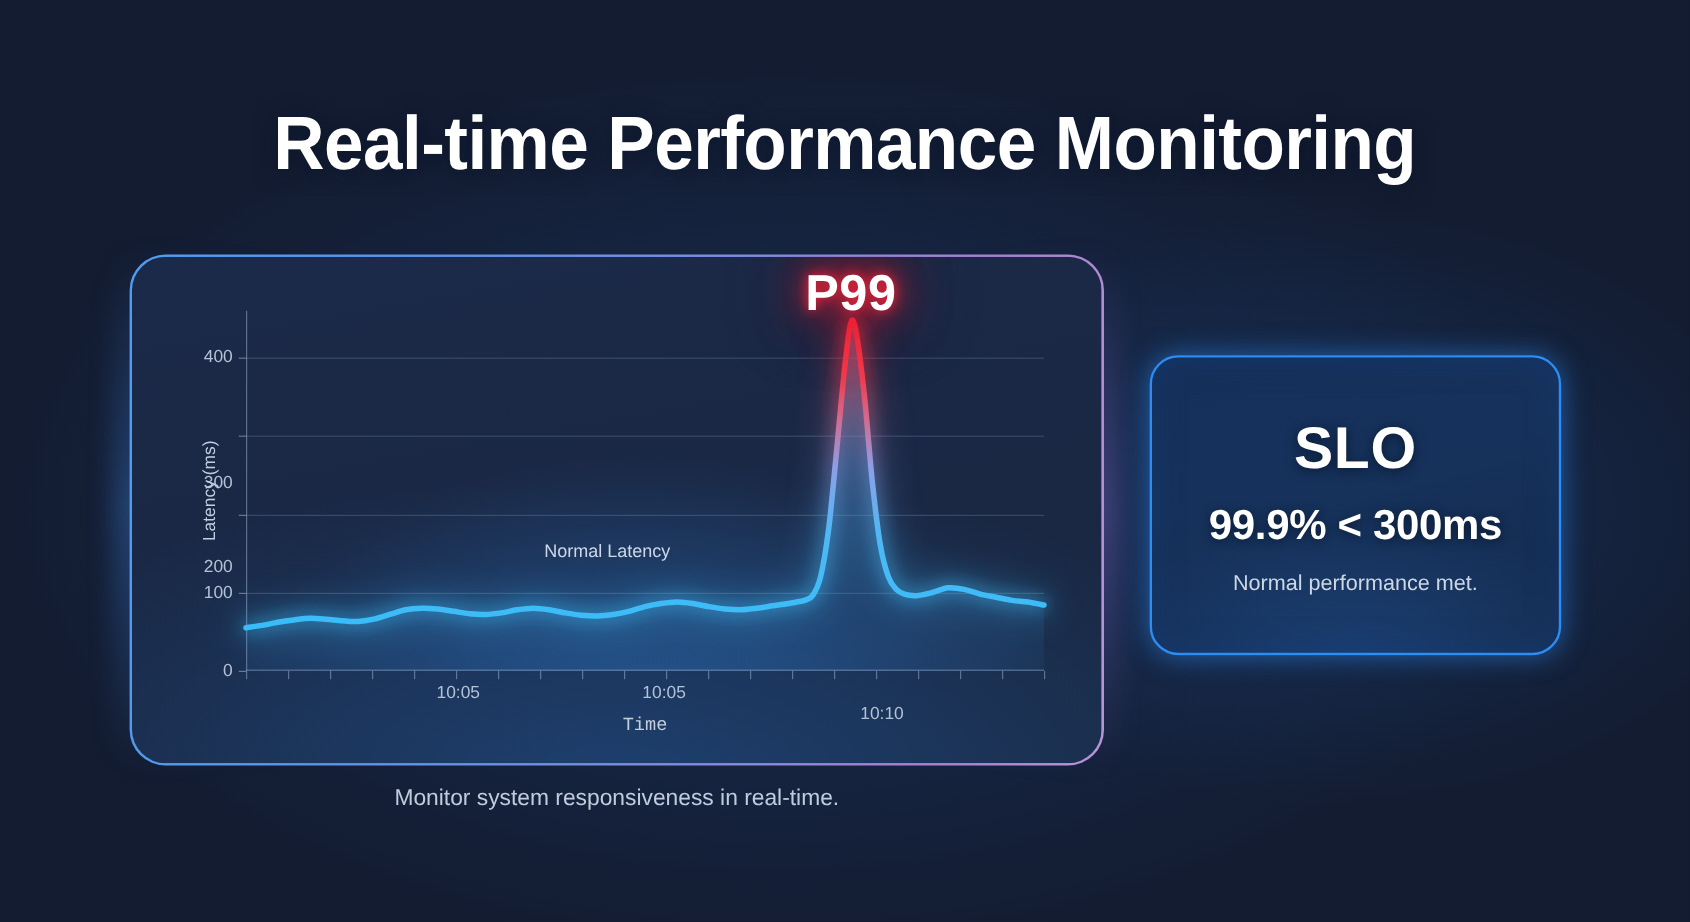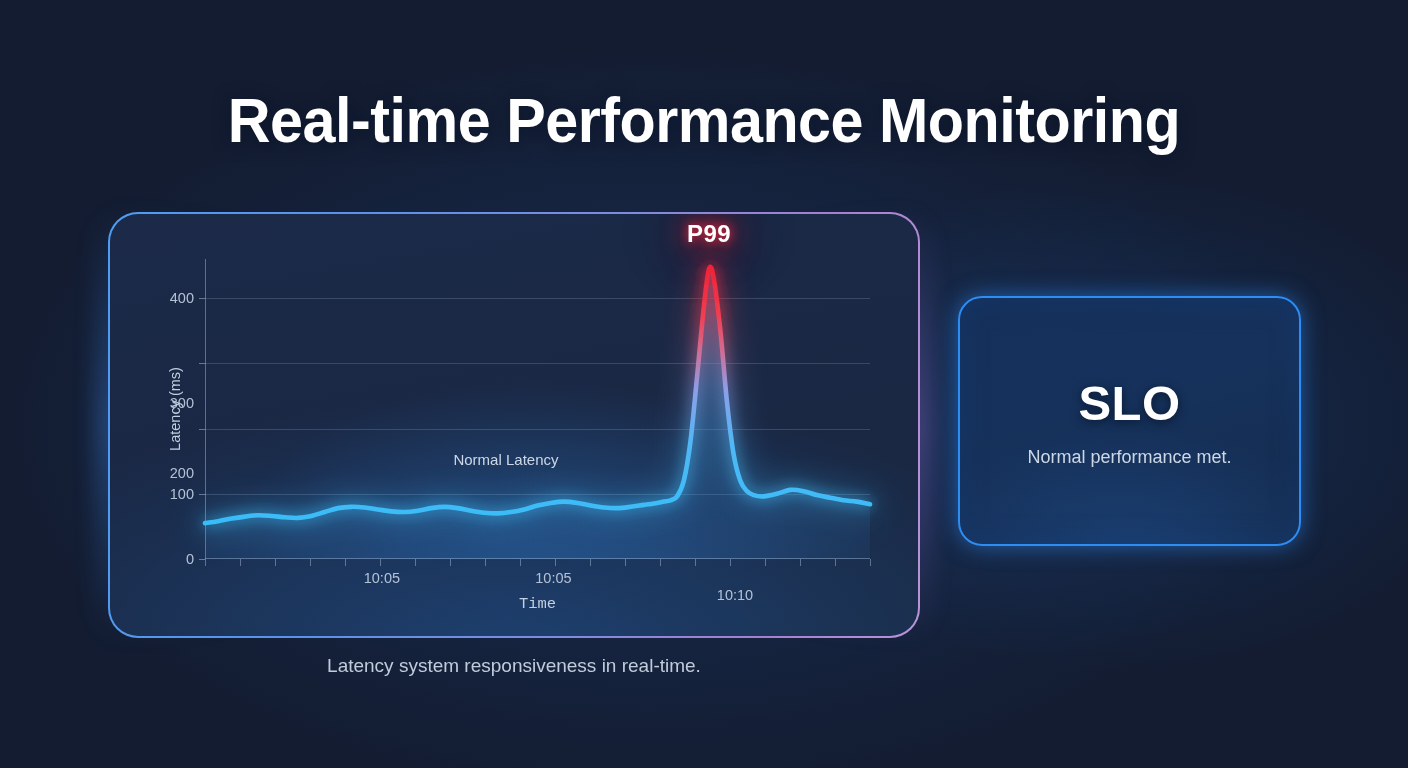--- a/index.html
+++ b/index.html
@@ -127,21 +127,21 @@
   .series-annotation {
     position:absolute;
     font-size:15px;
     color:#ccd8e8;
     white-space:nowrap;
     transform:translateX(-50%);
   }
   .peak-label {
     position:absolute;
     transform:translateX(-50%);
-    font-size:24px;
+    font-size:42px;
     font-weight:bold;
     color:#ffffff;
     letter-spacing:0.5px;
     white-space:nowrap;
     text-shadow:
       0 0 10px rgba(255,40,60,0.95),
       0 0 26px rgba(255,30,50,0.9),
       0 0 46px rgba(255,20,40,0.75),
       0 0 70px rgba(230,20,40,0.5);
   }
@@ -288,21 +288,22 @@
         <div class="peak-label" id="annot-peak" style="left: 504.07px; top: -38.7391px;">P99</div>
 
         <div class="axis-title-y">Latency (ms)</div>
         <div class="axis-title-x">Time</div>
       </div>
 
     </div>
   </div>
 </div>
 
-<div class="caption">Latency system responsiveness in real-time.</div>
+<div class="caption">Monitor system responsiveness in real-time.</div>
 
 <div class="slo-wrap">
   <div class="slo-glow"></div>
   <div class="slo-card">
     <div class="slo-title">SLO</div>
+    <div class="slo-value">99.9% &lt; 300ms</div>
     <div class="slo-sub">Normal performance met.</div>
   </div>
 </div>
 
 </body></html>

